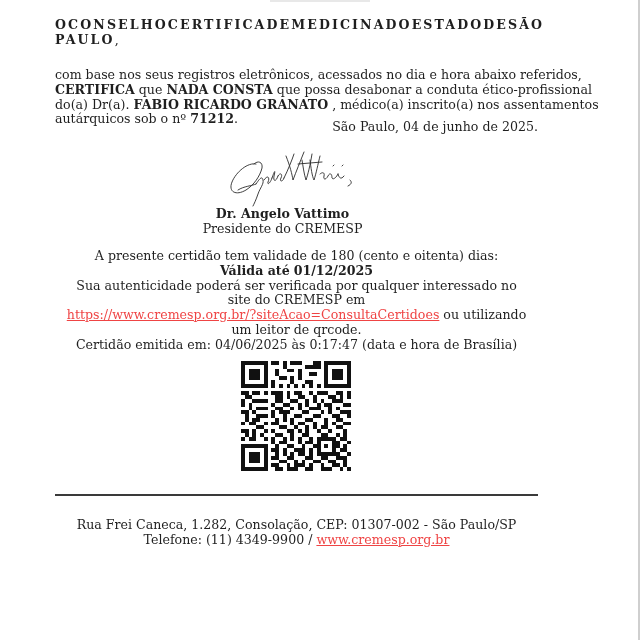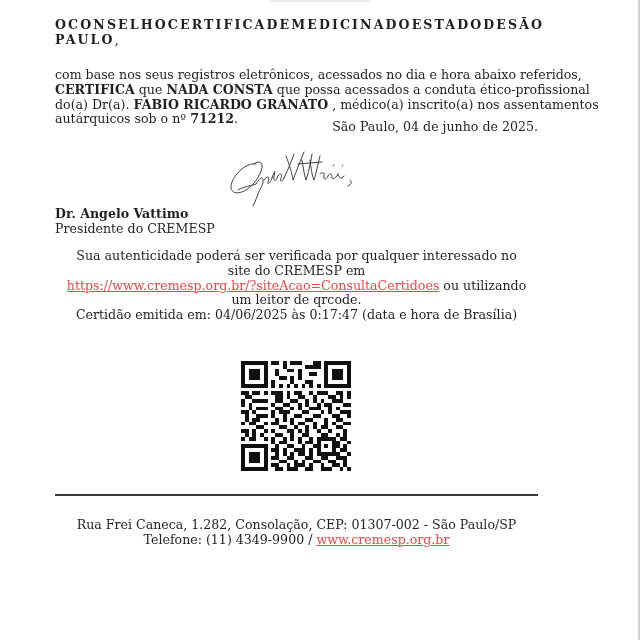--- a/index.html
+++ b/index.html
@@ -71,22 +71,23 @@
       top: 120px;
       text-align: right;
     }
     .signature {
       position: absolute;
       left: 226px; top: 150px;
       width: 140px; height: 58px;
     }
     .signer {
       position: absolute;
-      left: 55px; width: 483px;
+      left: 41px; width: 483px;
       top: 207px;
+      text-align: center;
       font-size: 12.6px;
       line-height: 14.8px;
     }
     .validity {
       position: absolute;
       left: 55px; width: 483px;
       top: 249px;
       text-align: center;
       font-size: 12.6px;
       line-height: 14.8px;
@@ -131,21 +132,21 @@
       <span>DO</span>
       <span>ESTADO</span>
       <span>DE</span>
       <span>SÃO</span>
     </div>
     <div><span>PAULO</span><span style="font-weight:normal">,</span></div>
   </div>
 
   <div class="content body-text">
     <span class="line">com base nos seus registros eletrônicos, acessados no dia e hora abaixo referidos,</span>
-    <span class="line"><b>CERTIFICA</b><span> que </span><b>NADA CONSTA</b><span> que possa acessados a conduta ético-profissional</span></span>
+    <span class="line"><b>CERTIFICA</b><span> que </span><b>NADA CONSTA</b><span> que possa desabonar a conduta ético-profissional</span></span>
     <span class="line"><span>do(a) Dr(a). </span><b>FABIO RICARDO GRANATO</b><span> , médico(a) inscrito(a) nos assentamentos</span></span>
     <span class="line last"><span>autárquicos sob o nº </span><b>71212</b><span>.</span></span>
   </div>
 
   <div class="content date-line">São Paulo, 04 de junho de 2025.</div>
 
   <svg class="signature" viewBox="0 0 140 58">
     <g fill="none" stroke="#2a2a2a" stroke-width="0.9" stroke-linecap="round" stroke-linejoin="round">
       <path d="M30 14 C 22 12, 10 22, 6 32 C 2 42, 10 46, 20 40 C 28 35, 34 26, 36 18 C 37 12, 32 10, 28 14"></path>
       <path d="M12 40 C 18 36, 26 36, 30 34"></path>
@@ -165,20 +166,21 @@
       <path d="M124 30 C 126 32, 126 34, 122 36"></path>
     </g>
   </svg>
 
   <div class="signer">
     <div style="font-weight:bold">Dr. Angelo Vattimo</div>
     <div>Presidente do CREMESP</div>
   </div>
 
   <div class="validity">
+    <div style="padding:0 26px;"><span>A presente certidão tem validade de 180 (cento e oitenta) dias: </span><b>Válida até</b> <b>01/12/2025</b></div>
     <div style="padding:0 18px;"><span>Sua autenticidade poderá ser verificada por qualquer interessado no site do CREMESP em</span></div>
     <div><a class="link" href="#">https://www.cremesp.org.br/?siteAcao=ConsultaCertidoes</a><span> ou utilizando um leitor de qrcode.</span></div>
     <div>Certidão emitida em: 04/06/2025 às 0:17:47 (data e hora de Brasília)</div>
   </div>
 
   <svg class="qr" viewBox="0 0 29 29" shape-rendering="crispEdges">
     <rect width="29" height="29" fill="#fff"></rect>
     <g fill="#111">
 
       <path d="M0 0h7v7h-7z M1 1v5h5v-5z M2 2h3v3h-3z" fill-rule="evenodd"></path>

